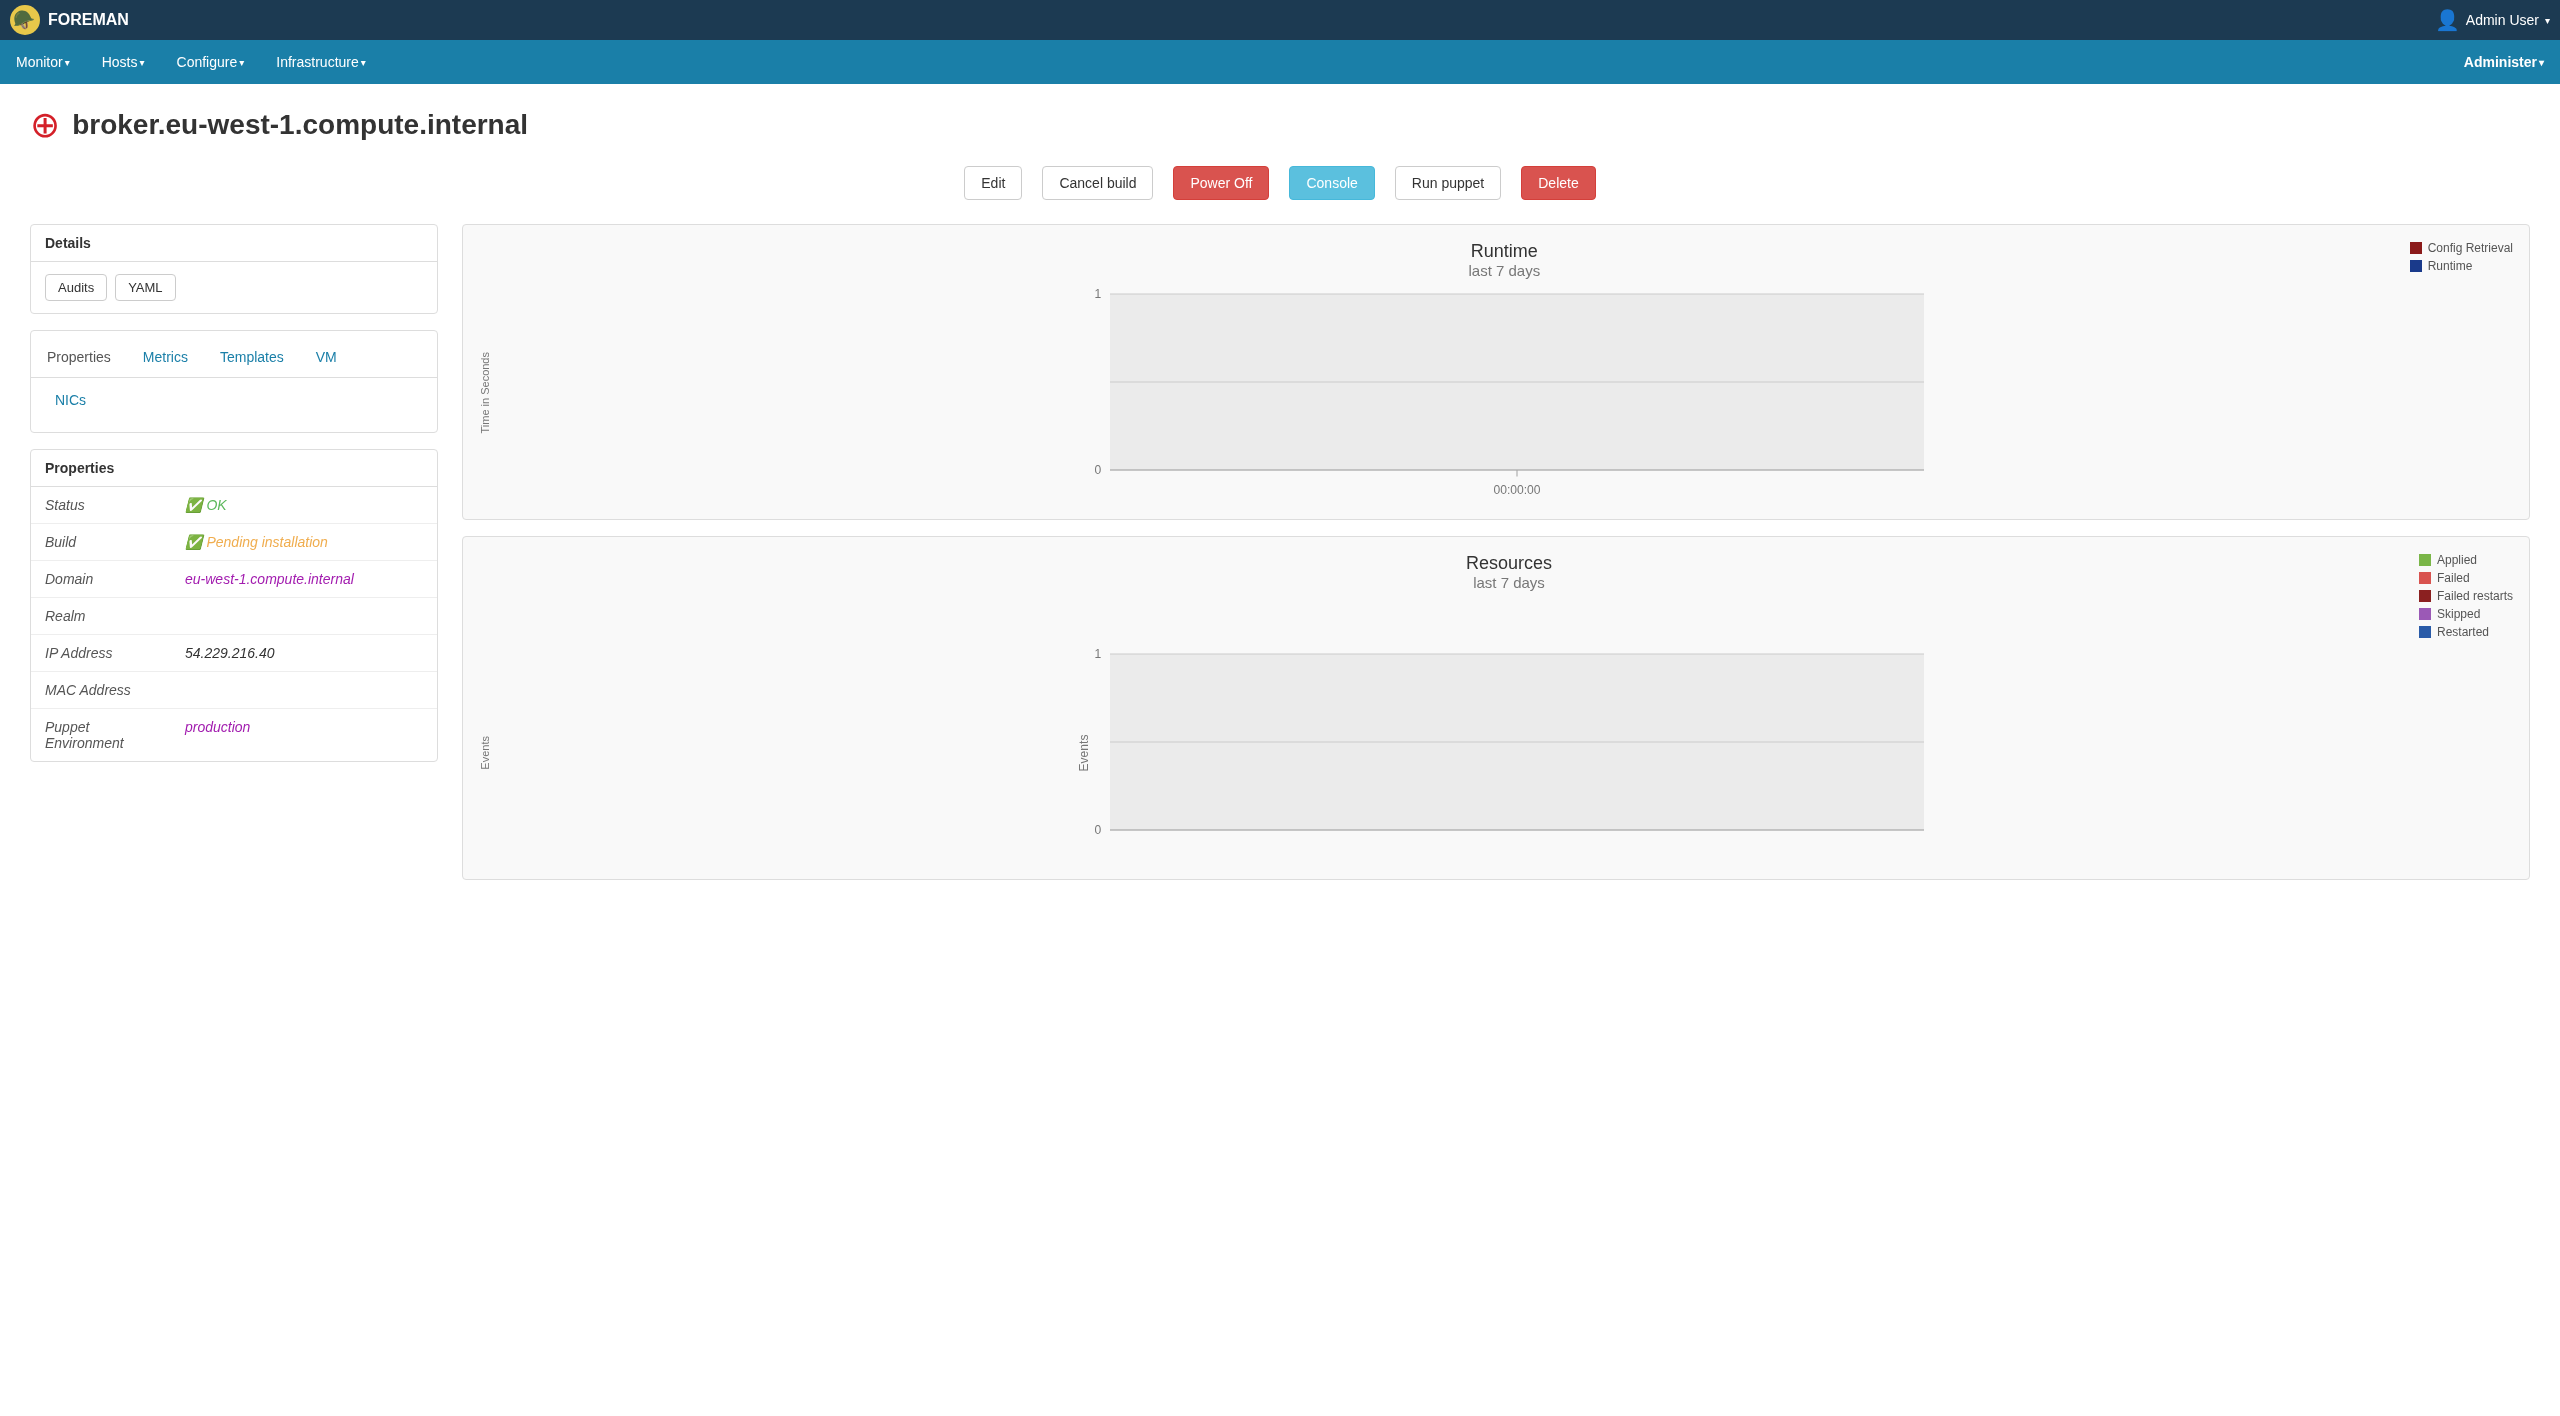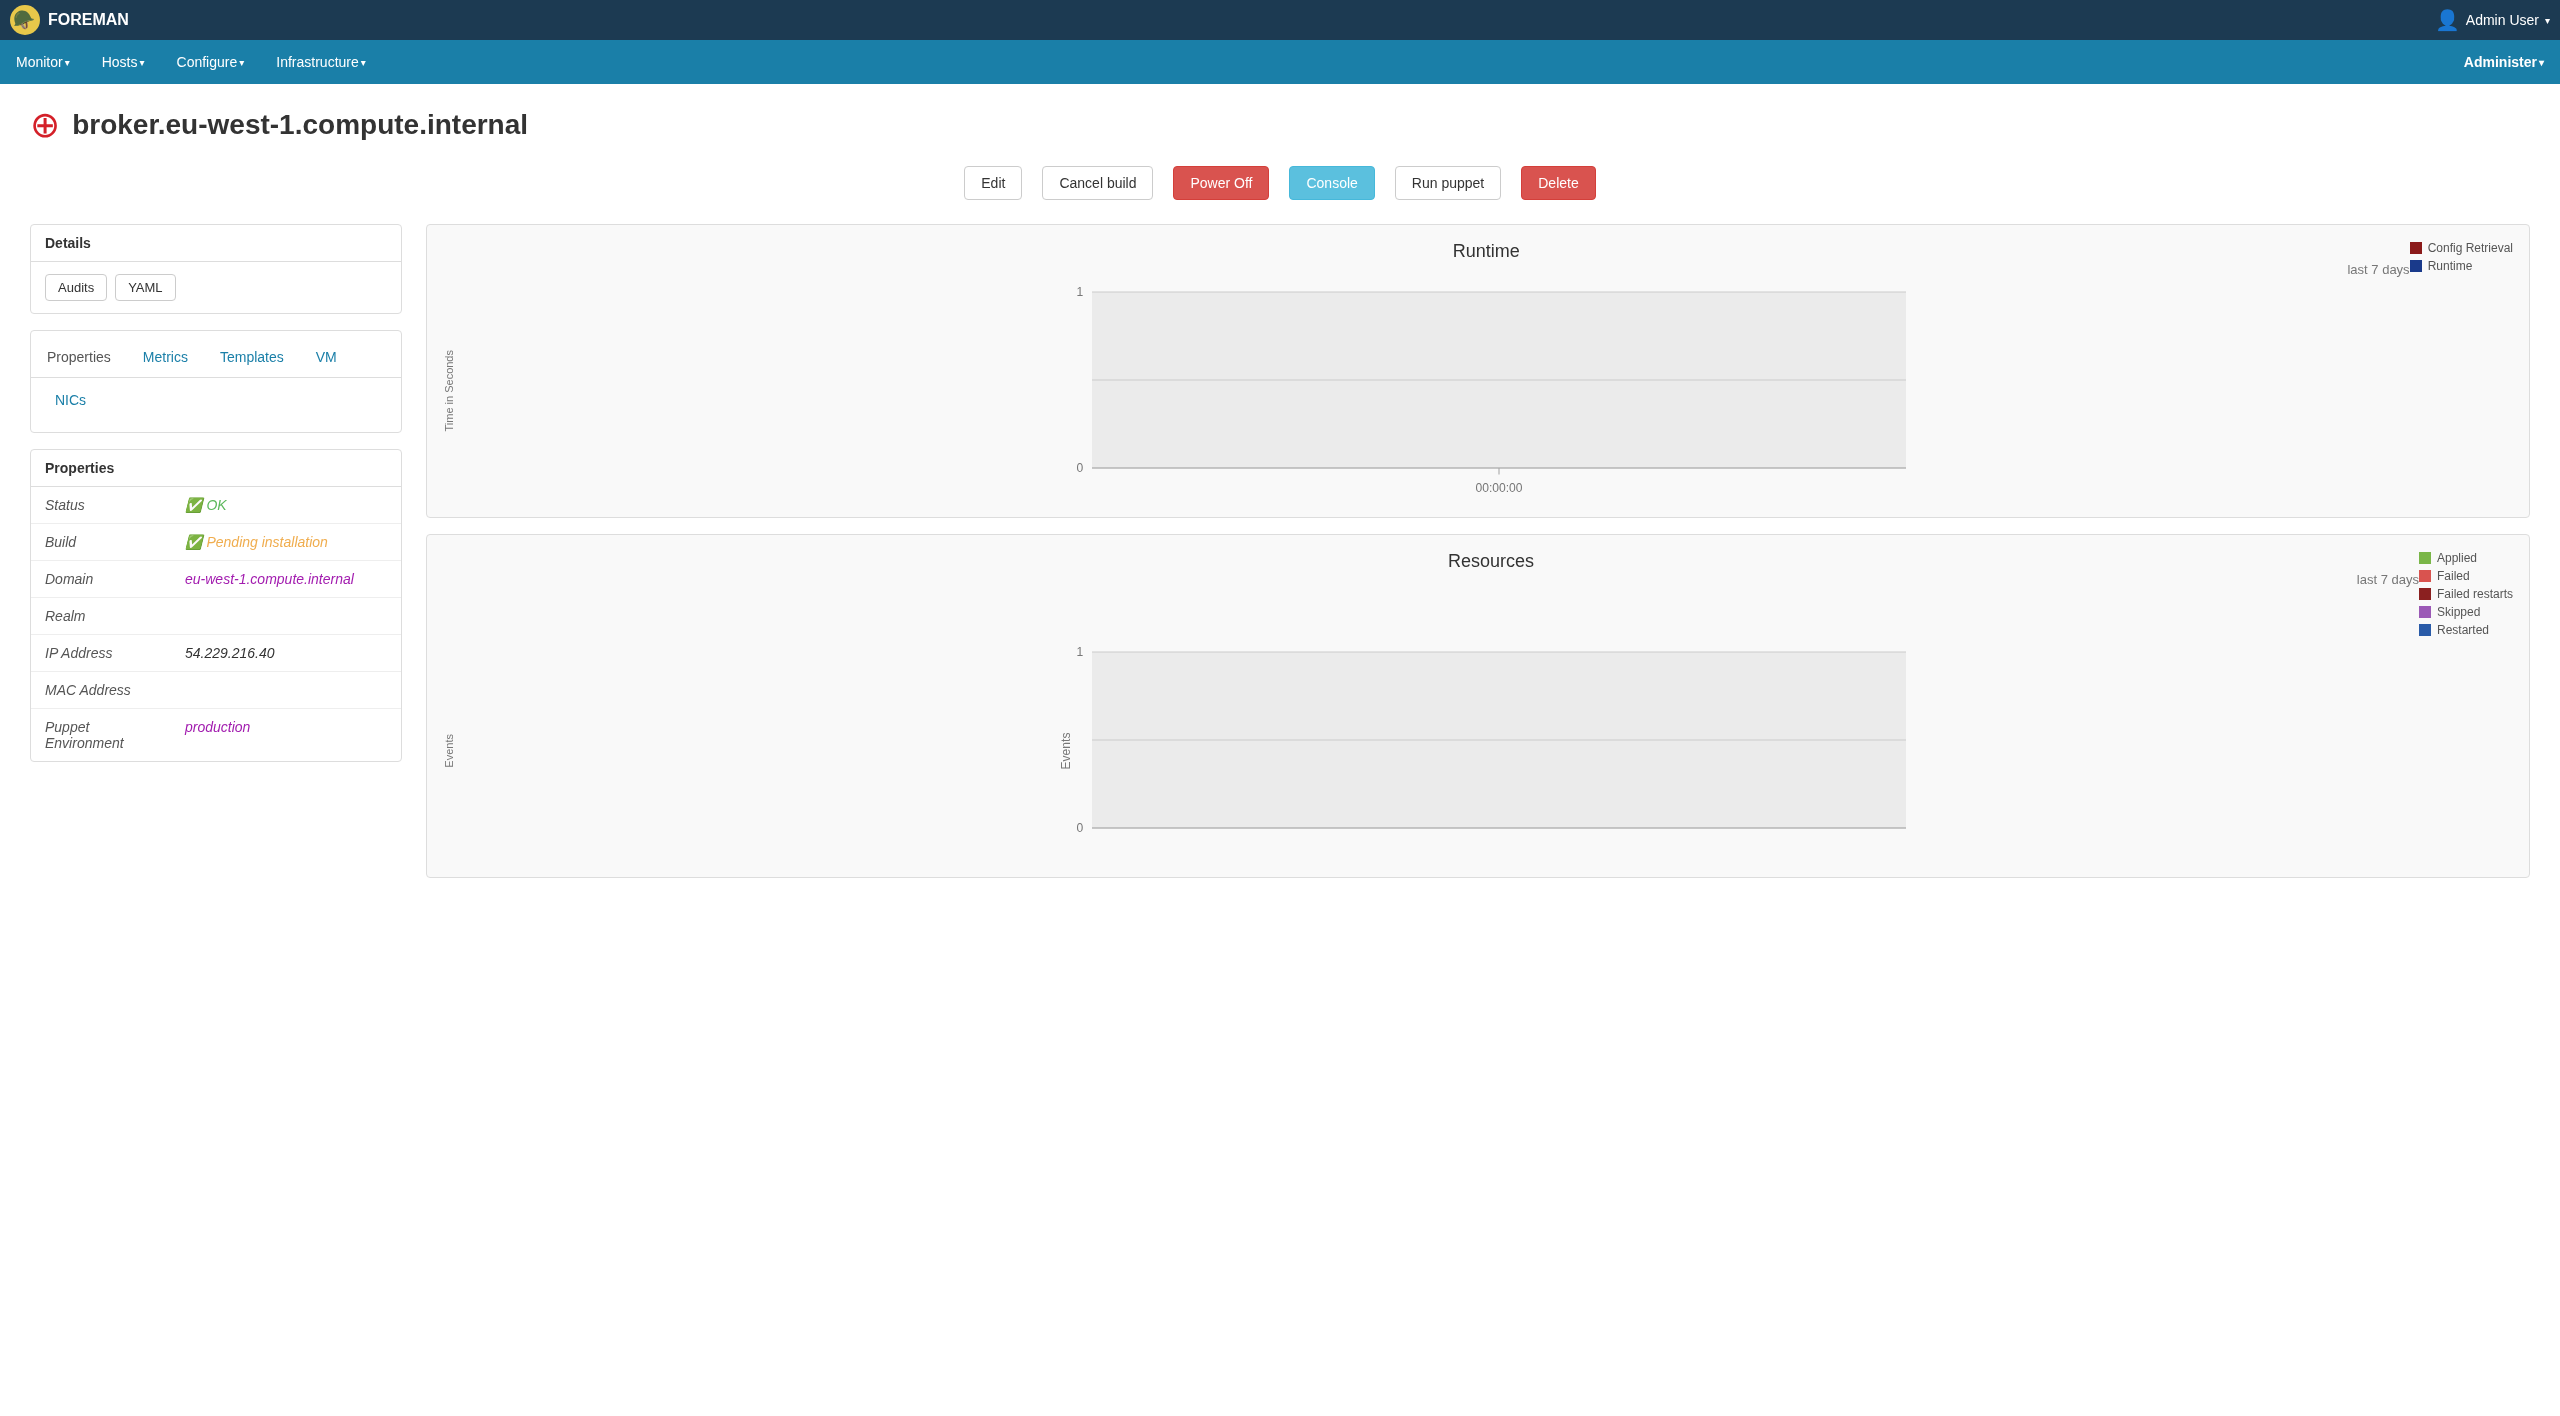--- a/index.html
+++ b/index.html
@@ -124,21 +124,21 @@
 
     
     .main-layout {
       display: flex;
       gap: 24px;
       align-items: flex-start;
     }
 
     
     .left-panel {
-      width: 372px;
+      width: 408px;
       flex-shrink: 0;
     }
 
     
     .card {
       border: 1px solid #ddd;
       border-radius: 4px;
       margin-bottom: 16px;
       background: #fff;
     }
@@ -251,23 +251,22 @@
     .chart-title-block {
       text-align: center;
       flex: 1;
     }
     .chart-title {
       font-size: 18px;
       font-weight: normal;
       color: #333;
     }
     .chart-subtitle {
-      font-size: 13px;
+      font-size: 15px;
       color: #777;
-      text-align: right;
     }
     .chart-legend {
       display: flex;
       flex-direction: column;
       gap: 4px;
       font-size: 12px;
       color: #555;
     }
     .legend-item {
       display: flex;

